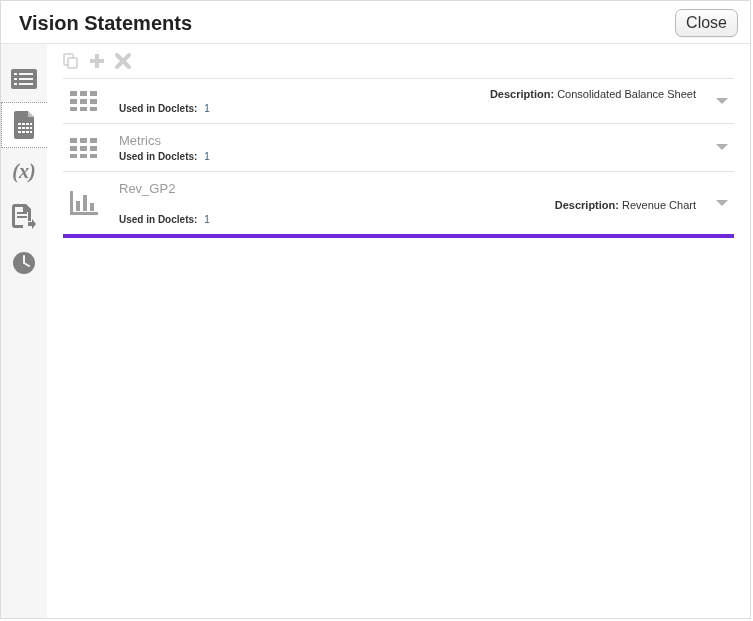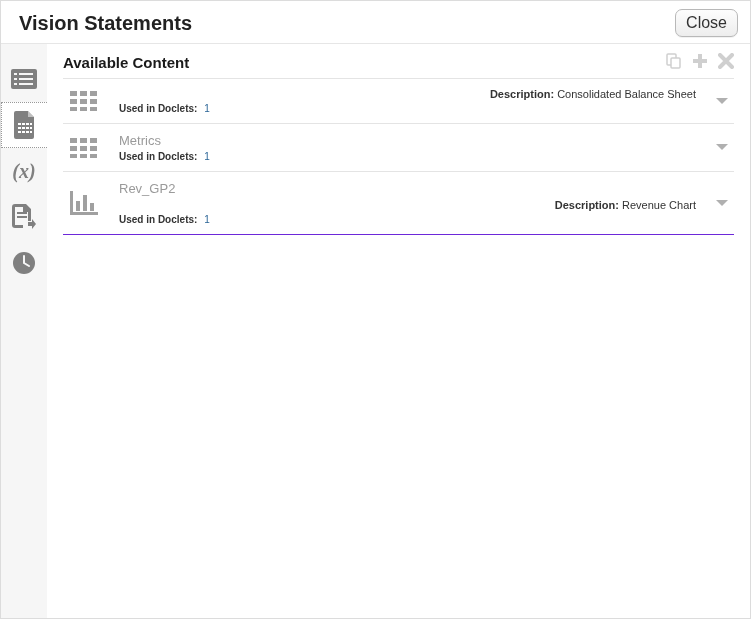--- a/index.html
+++ b/index.html
@@ -98,21 +98,21 @@
   .panel-actions .x-icon { font-size: 20px; font-weight: bold; line-height: 1; }
 
   .content-list {}
   .content-item {
     display: flex;
     align-items: center;
     border-top: 1px solid #e4e4e4;
     padding: 8px 0;
     gap: 14px;
   }
-  .content-item:last-child { border-bottom: 1px solid #6d28d9; }
+  .content-item:last-child { border-bottom: 4px solid #6d28d9; }
   .item-icon {
     width: 42px;
     display: flex;
     align-items: center;
     justify-content: center;
     color: #a0a0a0;
   }
   .item-icon svg { fill: #a0a0a0; }
   .item-body { flex: 1; line-height: 1.35; }
   .item-name { color: #9a9a9a; font-size: 13px; }
@@ -188,21 +188,20 @@
       <div class="side-tab">
         <svg width="24" height="24" viewBox="0 0 24 24">
           <circle cx="12" cy="12" r="11"></circle>
           <path d="M12 5 v7 l5 3" stroke="#f6f6f6" stroke-width="2" fill="none" stroke-linecap="round"></path>
         </svg>
       </div>
     </div>
 
     <div class="main-panel">
       <div class="panel-header">
-        <div class="panel-title">Available Content</div>
         <div class="panel-actions">
           <span>
             <svg width="16" height="16" viewBox="0 0 16 16">
               <rect x="1" y="1" width="9" height="11" rx="1" fill="none" stroke="#cfcfcf" stroke-width="1.5"></rect>
               <rect x="5" y="5" width="9" height="10" rx="1" fill="#fff" stroke="#cfcfcf" stroke-width="1.5"></rect>
             </svg>
           </span>
           <span>
             <svg width="16" height="16" viewBox="0 0 16 16">
               <rect x="6" y="1" width="4" height="14"></rect>

